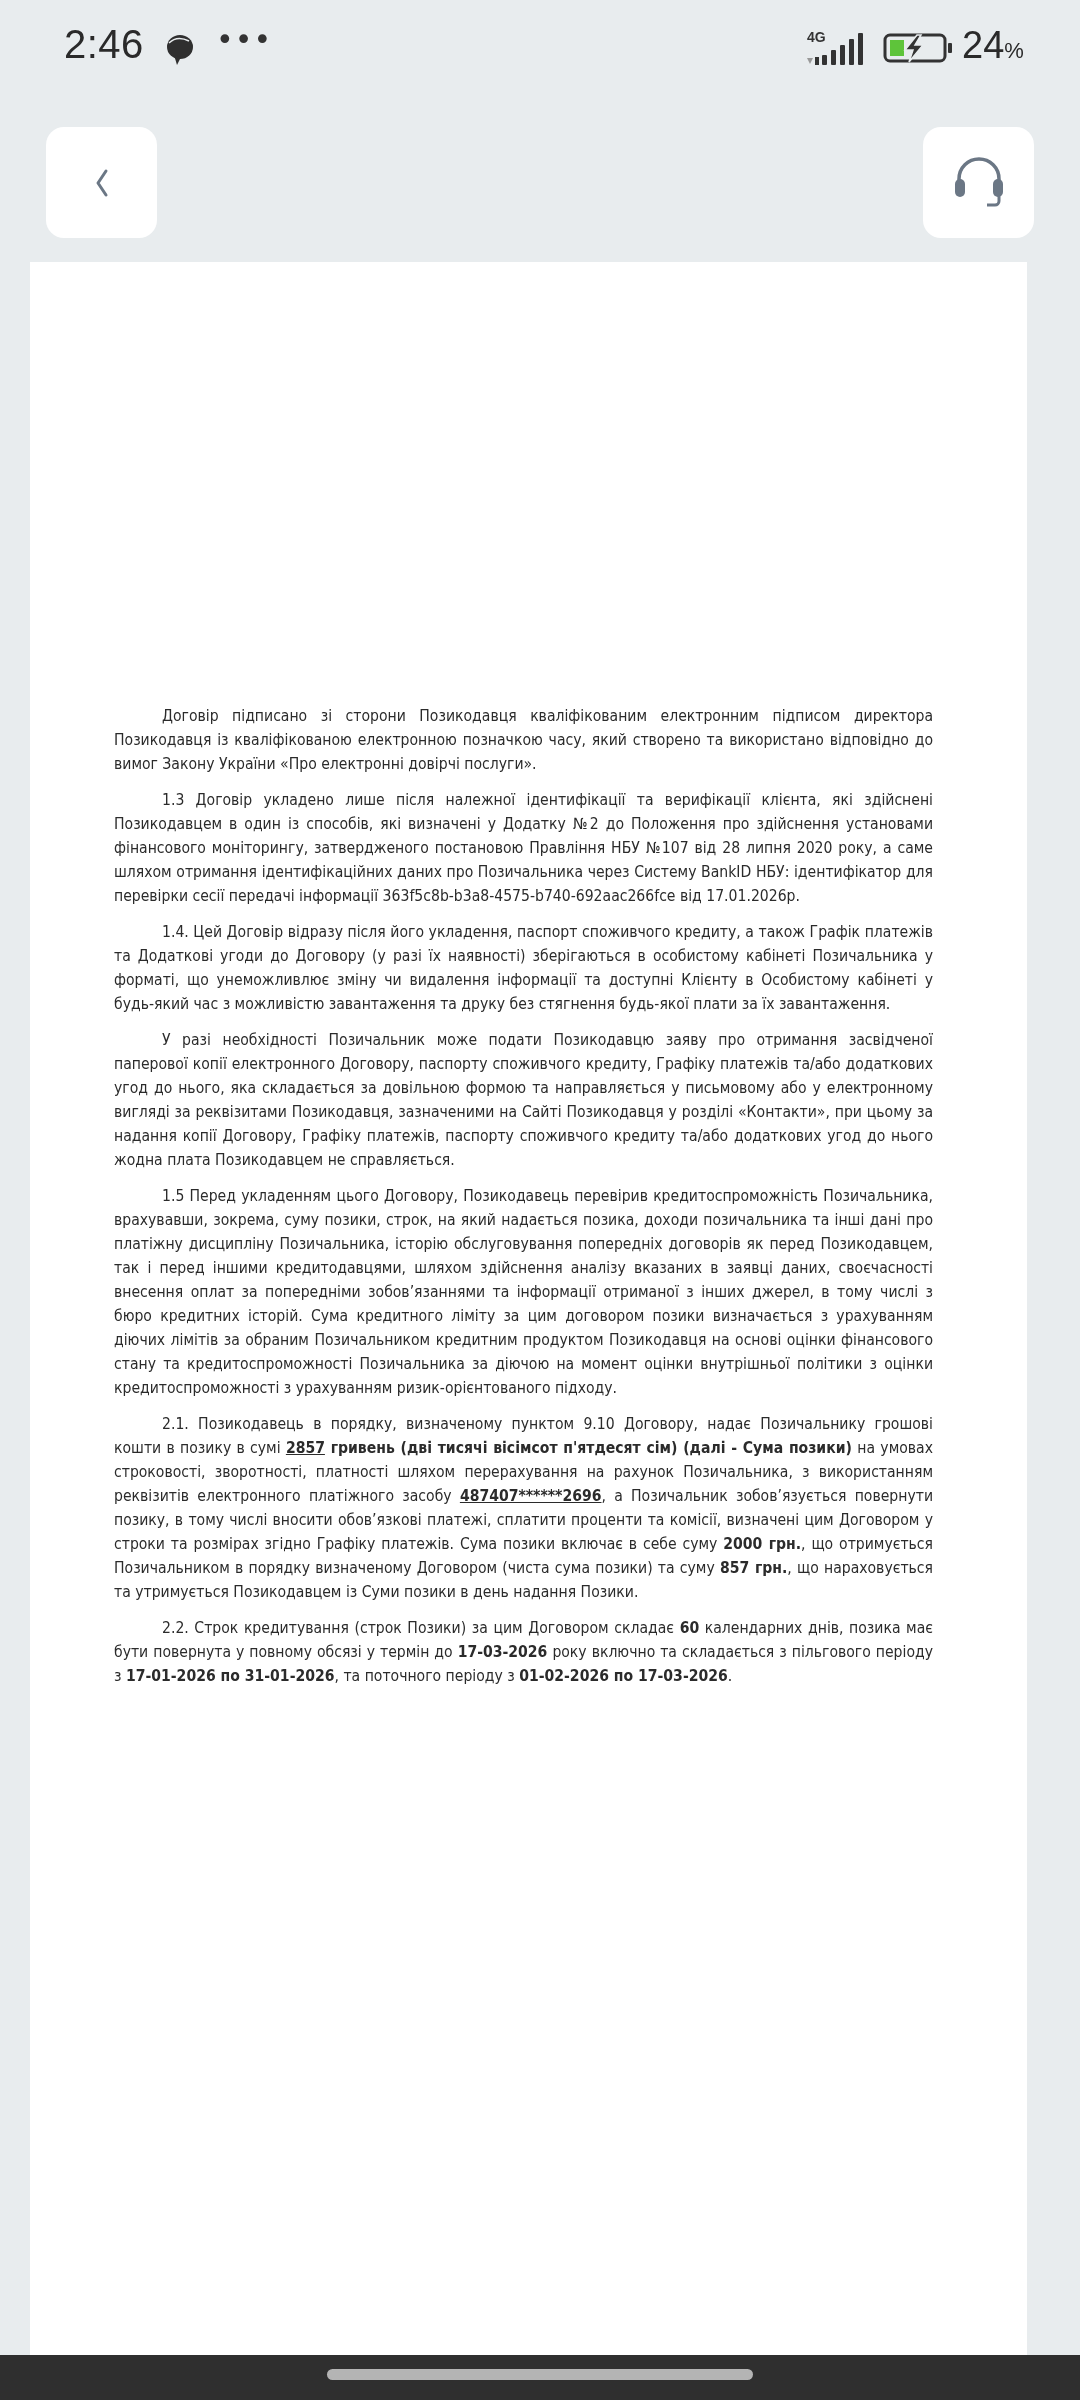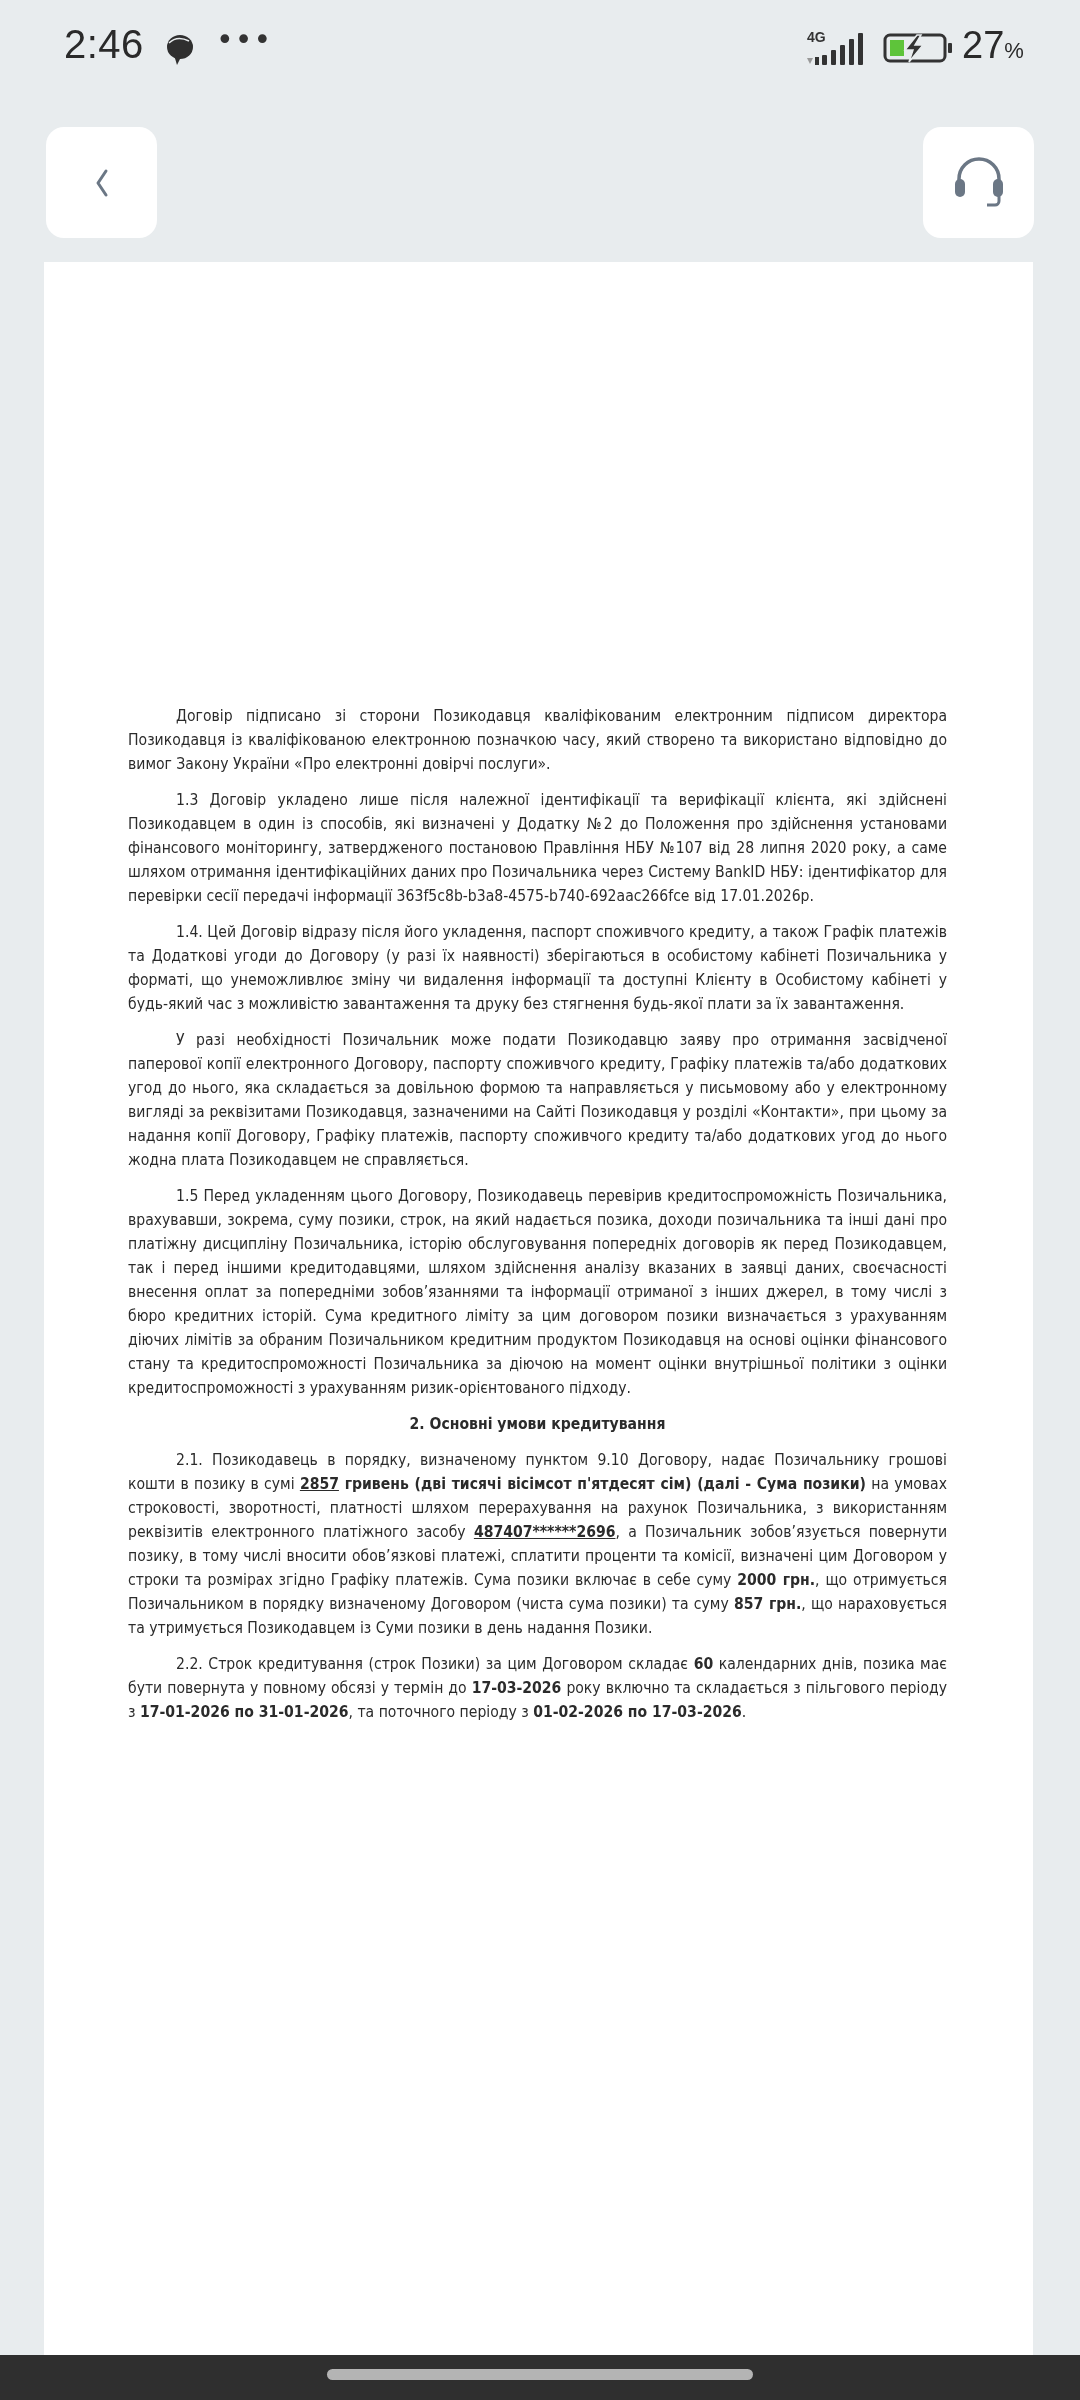--- a/index.html
+++ b/index.html
@@ -15,22 +15,23 @@
   .sb-net { position:absolute; left:805px; top:28px; width:68px; height:40px; }
   .sb-batt { position:absolute; left:883px; top:32px; width:72px; height:32px; }
   .sb-pct { position:absolute; left:962px; top:24px; font-family:"Liberation Sans", sans-serif; font-size:38px; color:#2a2a2a; }
   .sb-pct small { font-size:22px; }
 
   .nav-btn { position:absolute; top:127px; width:111px; height:111px; background:#fff; border-radius:18px; display:flex; align-items:center; justify-content:center; cursor:pointer; }
   .back-btn { left:46px; }
   .support-btn { left:923px; }
 
   .doc-page {
-    position:absolute; left:44px; top:262px; width:989px; height:2138px;
+    position:absolute; left:30px; top:262px; width:989px; height:2138px;
     background:#fff;
+    padding-left:8px;
   }
   .doc-content {
     position:absolute; left:84px; top:442px; width:819px;
     font-family:"DejaVu Sans Condensed","DejaVu Sans", sans-serif;
     font-stretch:condensed;
     font-size:15.6px; line-height:24px; color:#2b2b2b;
     text-align:justify;
   }
   .doc-content p { margin:0 0 12px 0; text-indent:48px; }
   .doc-content h3 { margin:0 0 12px 0; font-size:15.6px; font-weight:bold; text-align:center; }
@@ -61,21 +62,21 @@
     <rect x="35" y="17" width="5" height="20" rx="1" fill="#333"></rect>
     <rect x="44" y="11" width="5" height="26" rx="1" fill="#333"></rect>
     <rect x="53" y="5" width="5" height="32" rx="1" fill="#333"></rect>
   </svg>
   <svg class="sb-batt" viewBox="0 0 72 32">
     <rect x="2" y="3" width="60" height="26" rx="5" fill="none" stroke="#333" stroke-width="3"></rect>
     <rect x="7" y="8" width="14" height="16" fill="#5ec43a"></rect>
     <rect x="65" y="11" width="4" height="10" rx="1" fill="#333"></rect>
     <path d="M34 3 L22 18 L30 18 L26 30 L40 13 L32 13 L38 3 Z" fill="#333" stroke="#e8ecee" stroke-width="1.5"></path>
   </svg>
-  <span class="sb-pct"><span>27</span><small>%</small></span>
+  <span class="sb-pct"><span>24</span><small>%</small></span>
 </div>
 
 <div class="nav-btn back-btn">
   <svg width="24" height="40" viewBox="0 0 24 40">
     <path d="M16 8 L8 20 L16 32" fill="none" stroke="#6b7785" stroke-width="3" stroke-linecap="round" stroke-linejoin="round"></path>
   </svg>
 </div>
 <div class="nav-btn support-btn">
   <svg width="60" height="60" viewBox="0 0 60 60">
     <path d="M10 34 V26 A20 20 0 0 1 50 26 V34" fill="none" stroke="#6b7785" stroke-width="3.5"></path>
@@ -85,21 +86,20 @@
   </svg>
 </div>
 
 <div class="doc-page">
   <div class="doc-content">
     <p>Договір підписано зі сторони Позикодавця кваліфікованим електронним підписом директора Позикодавця із кваліфікованою електронною позначкою часу, який створено та використано відповідно до вимог Закону України «Про електронні довірчі послуги».</p>
     <p>1.3 Договір укладено лише після належної ідентифікації та верифікації клієнта, які здійснені Позикодавцем в один із способів, які визначені у Додатку №2 до Положення про здійснення установами фінансового моніторингу, затвердженого постановою Правління НБУ №107 від 28 липня 2020 року, а саме шляхом отримання ідентифікаційних даних про Позичальника через Систему BankID НБУ: ідентифікатор для перевірки сесії передачі інформації 363f5c8b-b3a8-4575-b740-692aac266fce від 17.01.2026р.</p>
     <p>1.4. Цей Договір відразу після його укладення, паспорт споживчого кредиту, а також Графік платежів та Додаткові угоди до Договору (у разі їх наявності) зберігаються в особистому кабінеті Позичальника у форматі, що унеможливлює зміну чи видалення інформації та доступні Клієнту в Особистому кабінеті у будь-який час з можливістю завантаження та друку без стягнення будь-якої плати за їх завантаження.</p>
     <p>У разі необхідності Позичальник може подати Позикодавцю заяву про отримання засвідченої паперової копії електронного Договору, паспорту споживчого кредиту, Графіку платежів та/або додаткових угод до нього, яка складається за довільною формою та направляється у письмовому або у електронному вигляді за реквізитами Позикодавця, зазначеними на Сайті Позикодавця у розділі «Контакти», при цьому за надання копії Договору, Графіку платежів, паспорту споживчого кредиту та/або додаткових угод до нього жодна плата Позикодавцем не справляється.</p>
     <p>1.5 Перед укладенням цього Договору, Позикодавець перевірив кредитоспроможність Позичальника, врахувавши, зокрема, суму позики, строк, на який надається позика, доходи позичальника та інші дані про платіжну дисципліну Позичальника, історію обслуговування попередніх договорів як перед Позикодавцем, так і перед іншими кредитодавцями, шляхом здійснення аналізу вказаних в заявці даних, своєчасності внесення оплат за попередніми зобов’язаннями та інформації отриманої з інших джерел, в тому числі з бюро кредитних історій. Сума кредитного ліміту за цим договором позики визначається з урахуванням діючих лімітів за обраним Позичальником кредитним продуктом Позикодавця на основі оцінки фінансового стану та кредитоспроможності Позичальника за діючою на момент оцінки внутрішньої політики з оцінки кредитоспроможності з урахуванням ризик-орієнтованого підходу.</p>
-    <h3>2. Основні умови кредитування</h3>
     <p><span>2.1. Позикодавець в порядку, визначеному пунктом 9.10 Договору, надає Позичальнику грошові кошти в позику в сумі </span><span class="u">2857</span><span class="b"> гривень (дві тисячі вісімсот п'ятдесят сім) (далі - Сума позики)</span><span> на умовах строковості, зворотності,  платності шляхом перерахування на рахунок Позичальника, з використанням реквізитів електронного платіжного засобу </span><span class="u">487407******2696</span><span>, а Позичальник зобов’язується повернути позику, в тому числі вносити обов’язкові платежі, сплатити проценти та комісії, визначені цим Договором у строки та розмірах згідно Графіку платежів. Сума позики включає в себе суму </span><span class="b">2000 грн.</span><span>, що отримується Позичальником в порядку визначеному Договором (чиста сума позики) та суму </span><span class="b">857 грн.</span><span>, що нараховується та утримується Позикодавцем із Суми позики в день надання Позики.</span></p>
     <p><span>2.2. Строк кредитування (строк Позики) за цим Договором складає </span><span class="b">60</span><span> календарних днів, позика має бути повернута у повному обсязі у термін до </span><span class="b">17-03-2026</span><span> року включно та складається з пільгового періоду з </span><span class="b">17-01-2026 по 31-01-2026</span><span>, та поточного періоду з </span><span class="b">01-02-2026 по 17-03-2026</span><span>.</span></p>
   </div>
 </div>
 
 <div class="nav-bar">
   <div class="home-pill"></div>
 </div>
 
 </body></html>

